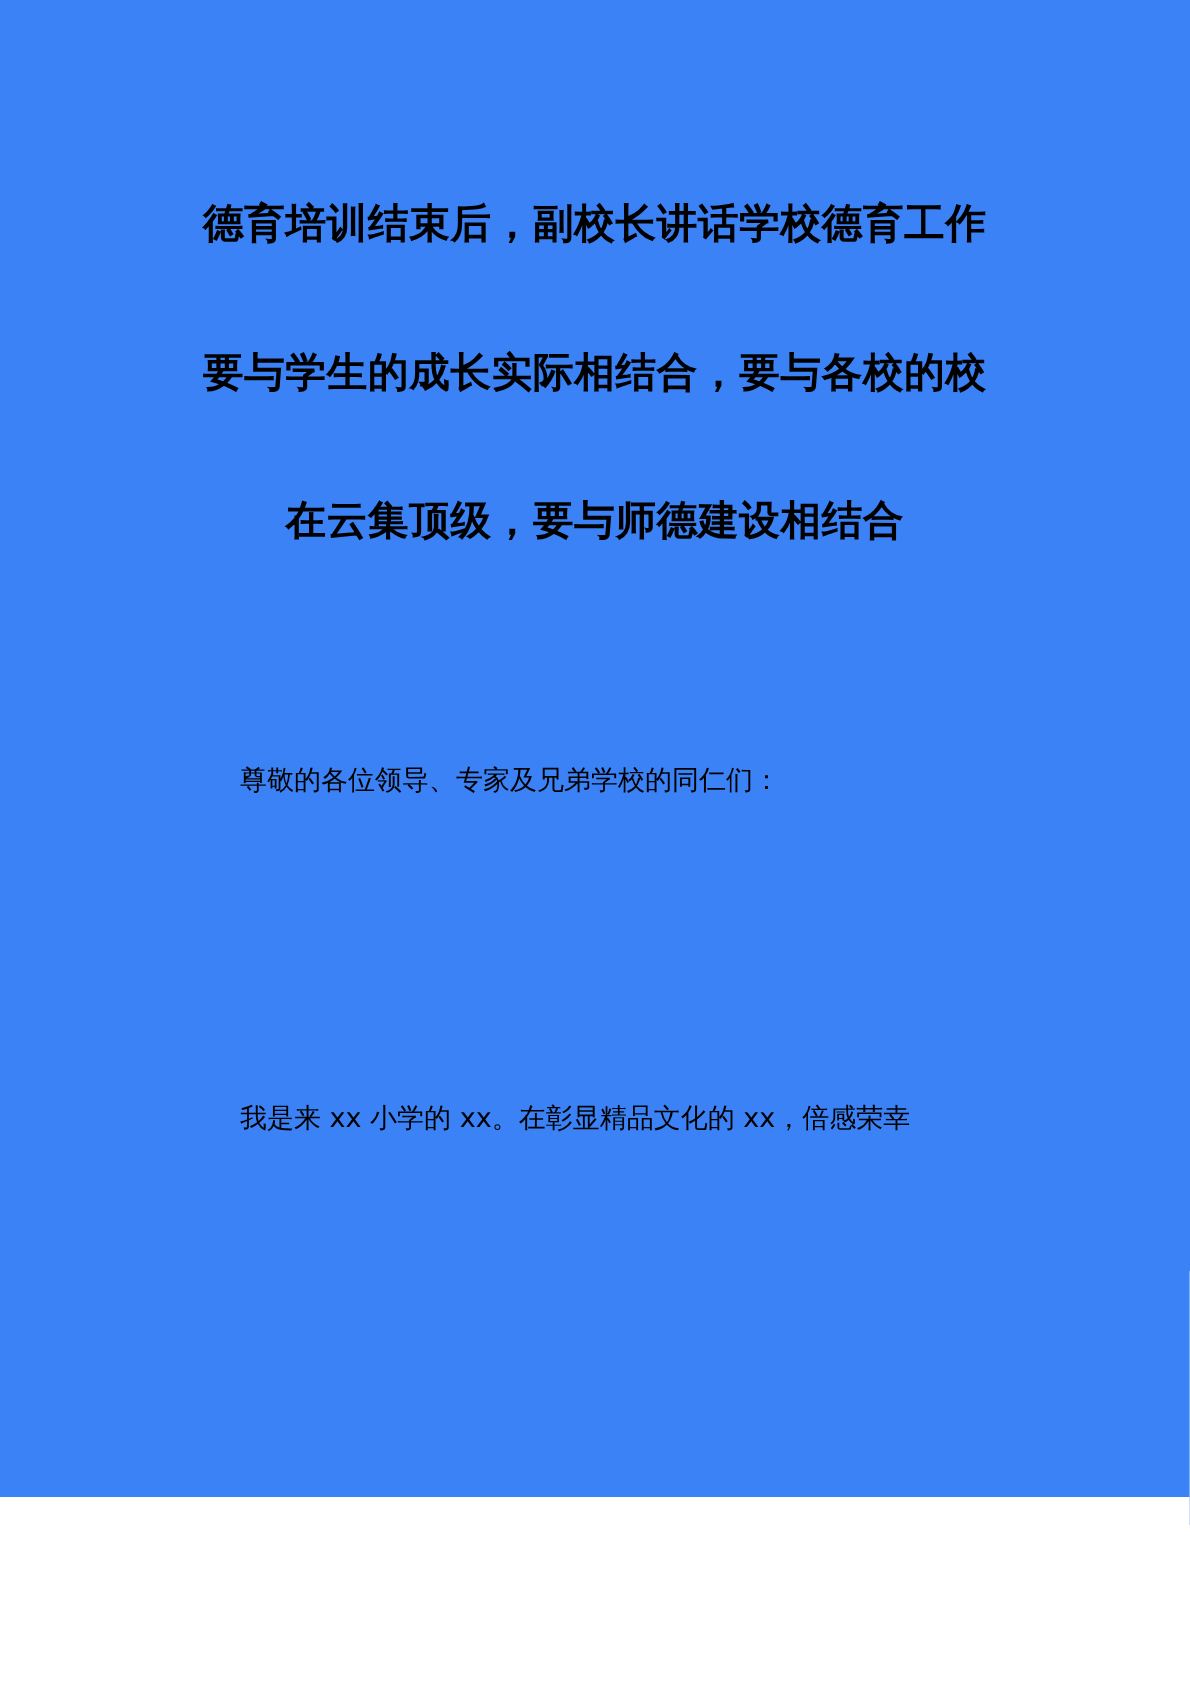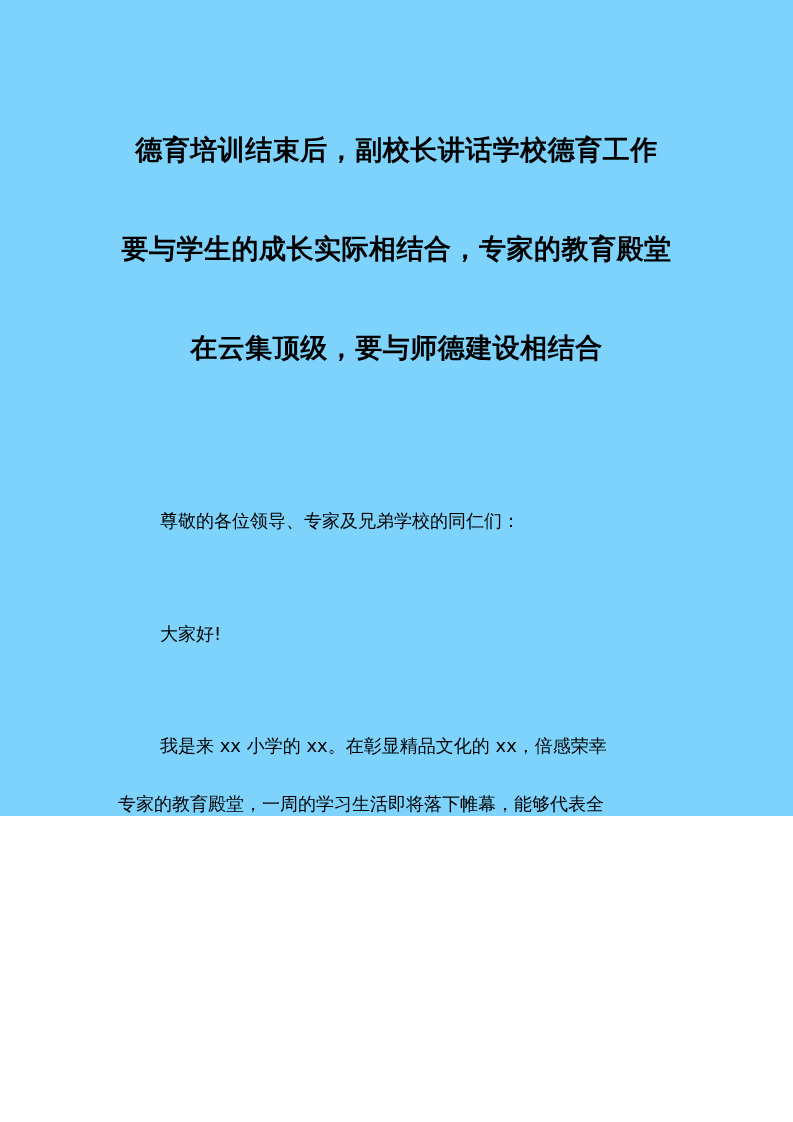--- a/index.html
+++ b/index.html
@@ -12,22 +12,22 @@
       height: 1122px;
       position: relative;
       overflow: hidden;
       color: #000000;
       font-family: "DejaVu Sans", "Liberation Sans", sans-serif;
     }
     .page {
       position: absolute;
       left: 0; top: 0;
       width: 793px;
-      height: 816px;
-      background: #7dd3fc;
+      height: 998px;
+      background: #3b82f6;
     }
     .title {
       position: absolute;
       left: 110px;
       width: 573px;
       text-align: center;
       font-weight: bold;
       font-size: 27px;
       line-height: 34px;
       letter-spacing: 0.5px;
@@ -52,23 +52,21 @@
     .p-body-2    { top: 791px; }
     .p-body-3    { top: 849px; }
     .p-body-4    { top: 917px; }
   </style>
 </head>
 <body>
 
 <div class="page">
 
   <div class="title title-line-1">德育培训结束后，副校长讲话学校德育工作</div>
-  <div class="title title-line-2">要与学生的成长实际相结合，专家的教育殿堂</div>
+  <div class="title title-line-2">要与学生的成长实际相结合，要与各校的校</div>
   <div class="title title-line-3">在云集顶级，要与师德建设相结合</div>
 
   <div class="para indent p-greeting">尊敬的各位领导、专家及兄弟学校的同仁们：</div>
 
-  <div class="para indent p-hello">大家好!</div>
 
   <div class="para indent p-body-1">我是来 xx 小学的 xx。在彰显精品文化的 xx，倍感荣幸</div>
-  <div class="para p-body-2">专家的教育殿堂，一周的学习生活即将落下帷幕，能够代表全</div>
 
 </div>
 
 </body></html>

